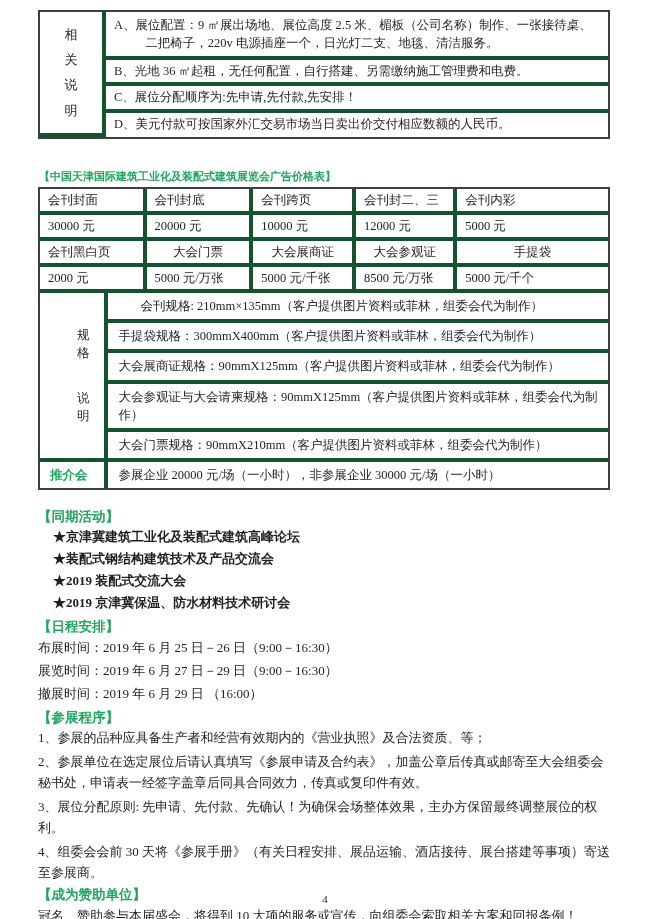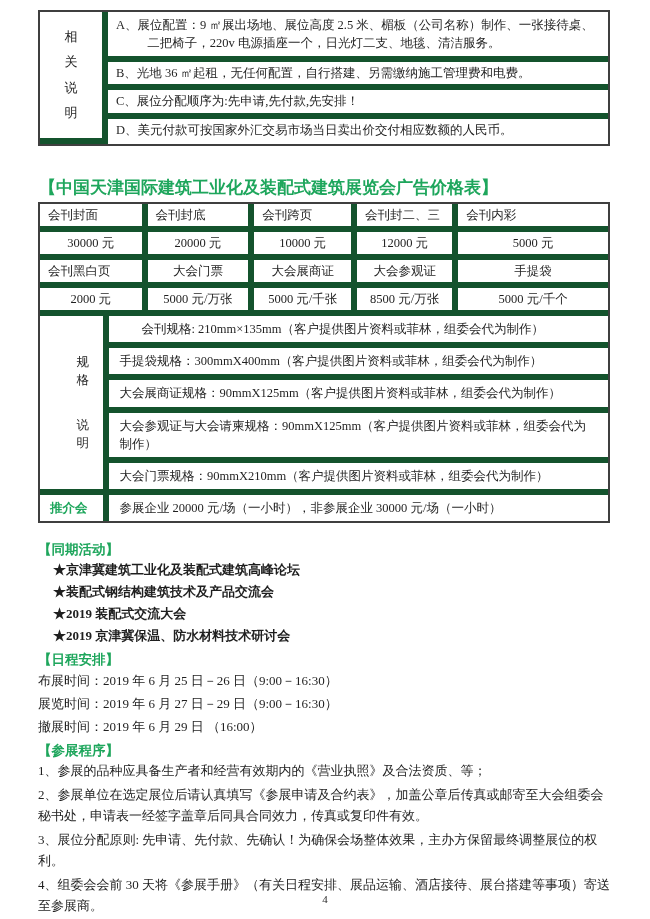--- a/index.html
+++ b/index.html
@@ -12,40 +12,40 @@
     padding: 10px 40px 0 38px;
     font-family: "Liberation Serif", "DejaVu Serif", serif;
     color: #1f1f1f;
     font-size: 13px;
     overflow: hidden;
   }
 
   
   .tbl-wrap { border: 2px solid #3f3f3f; }
   .tbl { border-collapse: collapse; width: 100%; table-layout: fixed; }
-  .tbl td { border: 6px solid #14532d; padding: 2px 8px; vertical-align: middle; font-size: 12.5px; line-height: 1.45; }
+  .tbl td { border: 4px solid #14532d; padding: 2px 8px; vertical-align: middle; font-size: 12.5px; line-height: 1.45; }
   .tbl tr td:first-child { border-left: 0; }
   .tbl tr td:last-child { border-right: 0; }
   .tbl tr:first-child td { border-top: 0; margin-top: 43px; }
   .tbl-wrap .tbl:last-child tr:last-child td { border-bottom: 0; }
   .tbl + .tbl tr:first-child td { border-top: 0; padding-left: 32px; }
 
   
   .notes-wrap { margin-bottom: 30px; }
   .side-cell { text-align: center; }
   .vtext { width: 1em; margin: 0 auto; word-break: break-all; line-height: 1.95; font-size: 13px; }
   .hang { padding-left: 2.5em; text-indent: -2.5em; }
   .note-cell { padding: 2px 10px; border-radius: 14px; }
   .notes-tbl tr:first-child .note-cell { padding-top: 4px; padding-bottom: 4px; }
 
   
-  .price-title { color: #1ea65c; font-weight: bold; font-size: 17px; margin: 0 0 3px 1px; }
+  .price-title { color: #1ea65c; font-weight: bold; font-size: 11px; margin: 0 0 3px 1px; }
   .grid-tbl td { height: 16px; }
   .grid-tbl tr:nth-child(2) td,
-  .grid-tbl tr:nth-child(4) td { text-align: center; }
+  .grid-tbl tr:nth-child(4) td { }
   .grid-tbl tr:nth-child(3) td:not(:first-child) { text-align: center; }
   .spec-tbl td { padding: 4px 10px; }
   .spec-label-cell { text-align: center; }
   .spec-label-inner { display: flex; flex-direction: column; align-items: center; gap: 26px; }
   .promo-label { color: #1ea65c; font-weight: bold; padding-left: 8px; }
 
   
   .sec-h { color: #1ea65c; font-weight: bold; font-size: 13.5px; line-height: 18px; margin: 0; }
   .activities-h { margin-top: 18px; }
   .star-item { font-weight: bold; padding-left: 15px; line-height: 22px; }

